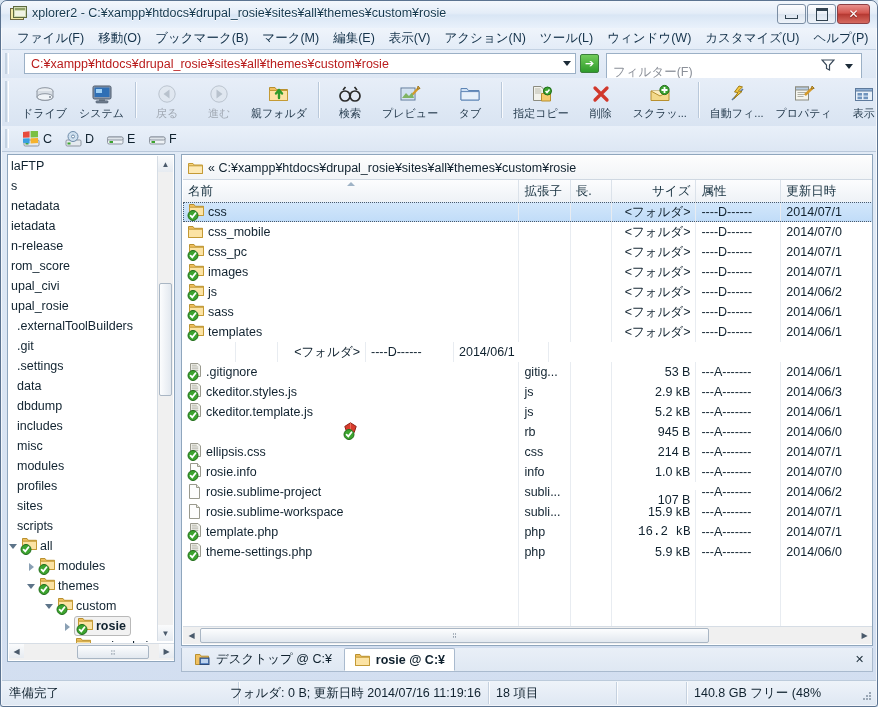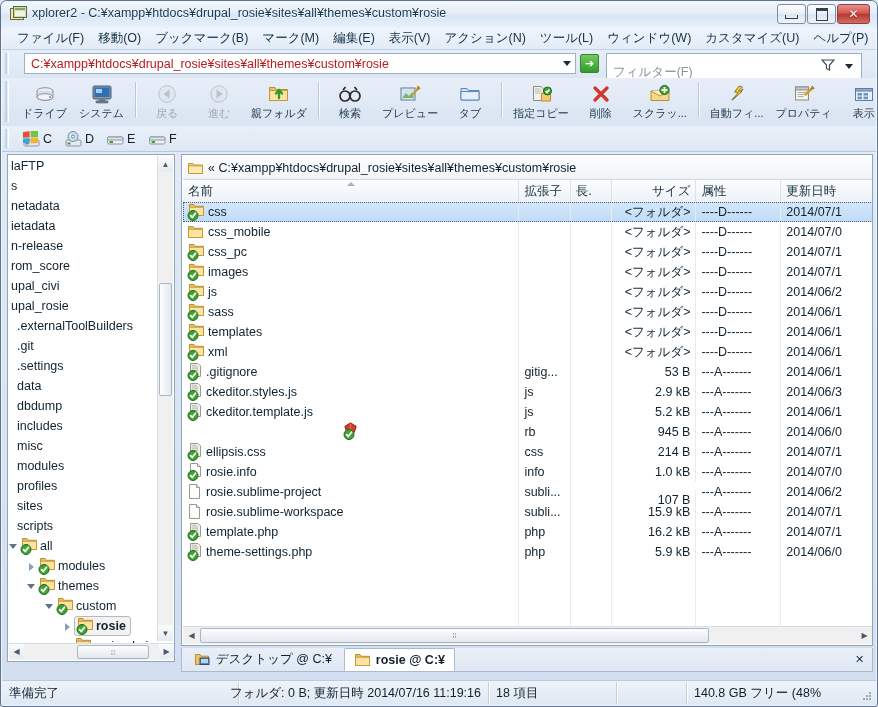--- a/index.html
+++ b/index.html
@@ -918,34 +918,20 @@
             </span>
             <span class="nm">templates</span>
           </div>
           <div class="c" style="width: 53px;"></div>
           <div class="c" style="width: 42px;"></div>
           <div class="c r" style="width: 88px;">&lt;フォルダ&gt;</div>
           <div class="c" style="width: 88px;">----D------</div>
           <div class="c" style="width: 95px;">2014/06/1</div>
         </div>
         <div class="row">
-          <div class="c name" style="width: 350px;">
-            <span style="display: inline-flex; flex: 0 0 auto;">
-              <svg width="17" height="18" viewBox="0 0 17 18">
-                <path d="M2.5 1.5 L7 1.5 L8.3 3.3 L16.5 3.3 L16.5 12.5 L2.5 12.5 Z" fill="#f0c060" stroke="#b8902f"></path>
-                <path d="M2.5 4.2 L16.5 4.2 L16.5 12.5 L2.5 12.5 Z" fill="#fce3a4" stroke="#c49a35"></path>
-                <g>
-                  <circle cx="6" cy="12.5" r="5" fill="#fff"></circle>
-                  <circle cx="6" cy="12.5" r="5" fill="#3ca42f" stroke="#1f6b18"></circle>
-                  <path d="M3.6 12.6 L5.3 14.4 L8.5 10.3" stroke="#fff" stroke-width="1.8" fill="none" stroke-linecap="round"></path>
-                </g>
-              </svg>
-            </span>
-            <span class="nm">xml</span>
-          </div>
           <div class="c" style="width: 53px;"></div>
           <div class="c" style="width: 42px;"></div>
           <div class="c r" style="width: 88px;">&lt;フォルダ&gt;</div>
           <div class="c" style="width: 88px;">----D------</div>
           <div class="c" style="width: 95px;">2014/06/1</div>
         </div>
         <div class="row">
           <div class="c name" style="width: 350px;">
             <span style="display: inline-flex; flex: 0 0 auto;">
               <svg width="15" height="18" viewBox="0 0 15 18">
@@ -1113,21 +1099,21 @@
                   <circle cx="6" cy="12.5" r="5" fill="#fff"></circle>
                   <circle cx="6" cy="12.5" r="5" fill="#3ca42f" stroke="#1f6b18"></circle>
                   <path d="M3.6 12.6 L5.3 14.4 L8.5 10.3" stroke="#fff" stroke-width="1.8" fill="none" stroke-linecap="round"></path>
                 </g>
               </svg>
             </span>
             <span class="nm">template.php</span>
           </div>
           <div class="c" style="width: 53px;">php</div>
           <div class="c" style="width: 42px;"></div>
-          <div class="c r" style="width: 88px;">16.2 kB</div>
+          <div class="c r" style="width: 88px; font-family: Liberation Mono, monospace;">16.2 kB</div>
           <div class="c" style="width: 88px;">---A-------</div>
           <div class="c" style="width: 95px;">2014/07/1</div>
         </div>
         <div class="row">
           <div class="c name" style="width: 350px;">
             <span style="display: inline-flex; flex: 0 0 auto;">
               <svg width="15" height="18" viewBox="0 0 15 18">
                 <path d="M3.5 0.5 L11 0.5 L13.5 3 L13.5 13.5 L3.5 13.5 Z" fill="#f5f5f0" stroke="#9a9a8e"></path>
                 <path d="M4.8 2.2 h5 M4.8 4 h6.4 M4.8 5.8 h6.4 M4.8 7.6 h6.4" stroke="#b0b0a4" stroke-width="0.9"></path>
                 <g>

